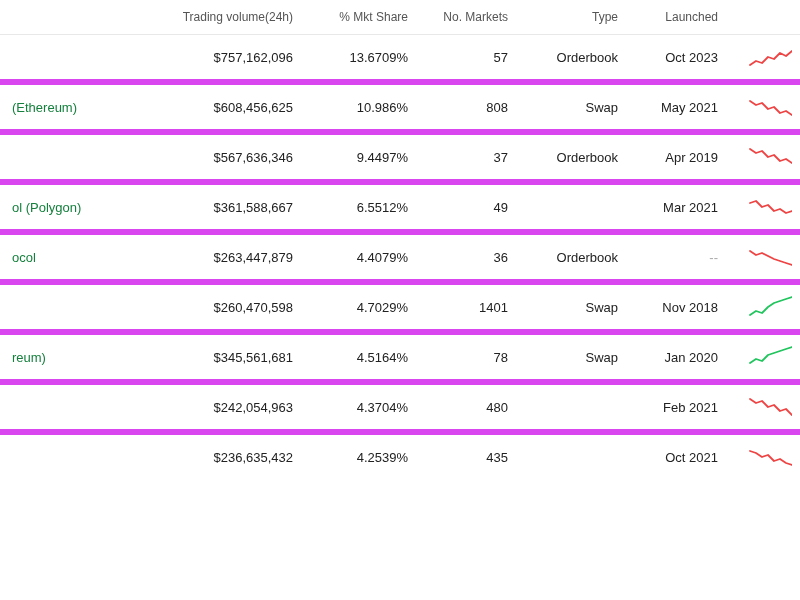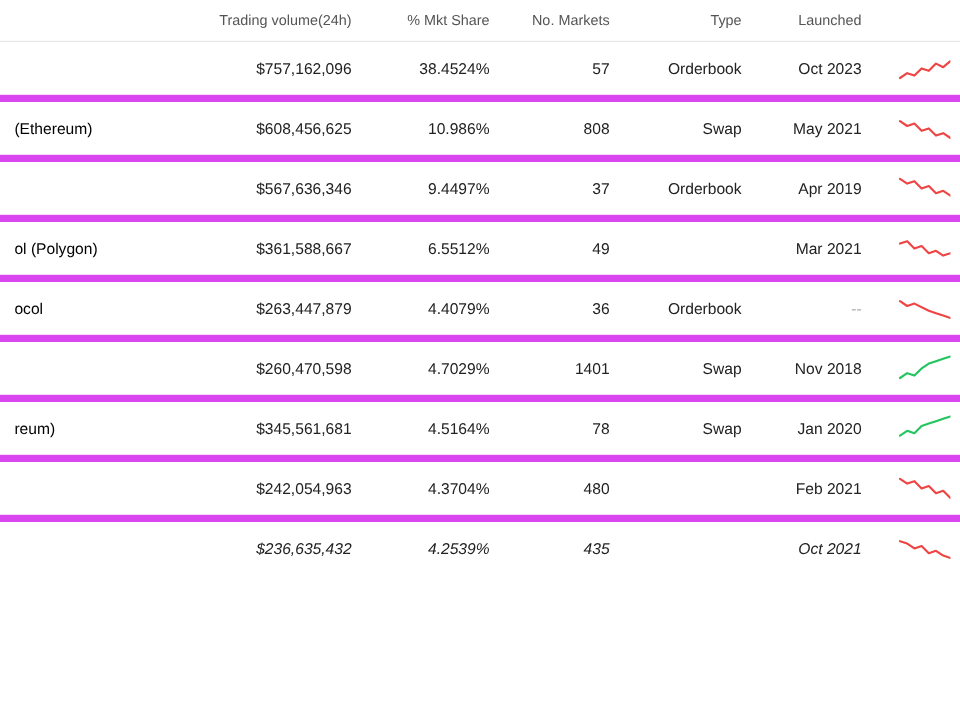--- a/index.html
+++ b/index.html
@@ -35,32 +35,31 @@
       border-bottom: 1px solid #e8e8e8;
     }
     thead tr th:first-child {
       text-align: left;
     }
     tbody tr {
       border-bottom: 6px solid #d946ef;
     }
     tbody tr:last-child {
       border-bottom: none;
-      font-style: italic;
     }
     tbody tr td {
       padding: 14px 12px;
       text-align: right;
       color: #222;
       font-size: 13px;
     }
     tbody tr td:first-child {
       text-align: left;
       font-weight: 500;
-      color: #000000;
+      color: #15803d;
       white-space: nowrap;
       overflow: hidden;
       text-overflow: ellipsis;
     }
     .sparkline {
       display: inline-block;
       width: 44px;
       height: 28px;
       vertical-align: middle;
     }
@@ -92,21 +91,21 @@
         <th>No. Markets</th>
         <th>Type</th>
         <th>Launched</th>
         <th></th>
       </tr>
     </thead>
     <tbody id="table-body">
     <tr>
           <td></td>
           <td>$757,162,096</td>
-          <td>38.4524%</td>
+          <td>13.6709%</td>
           <td>57</td>
           <td>Orderbook</td>
           <td>Oct 2023</td>
           <td style="text-align: right; padding: 8px 8px 8px 0px;"><div class="sparkline"><svg viewBox="0 0 44 28" preserveAspectRatio="none">
     <polyline points="2,22 8,18 14,20 20,14 26,16 32,10 38,13 44,8" fill="none" stroke="#ef4444" stroke-width="1.8" stroke-linecap="round" stroke-linejoin="round"></polyline>
   </svg></div></td>
         </tr>
         <tr>
           <td>(Ethereum)</td>
           <td>$608,456,625</td>

